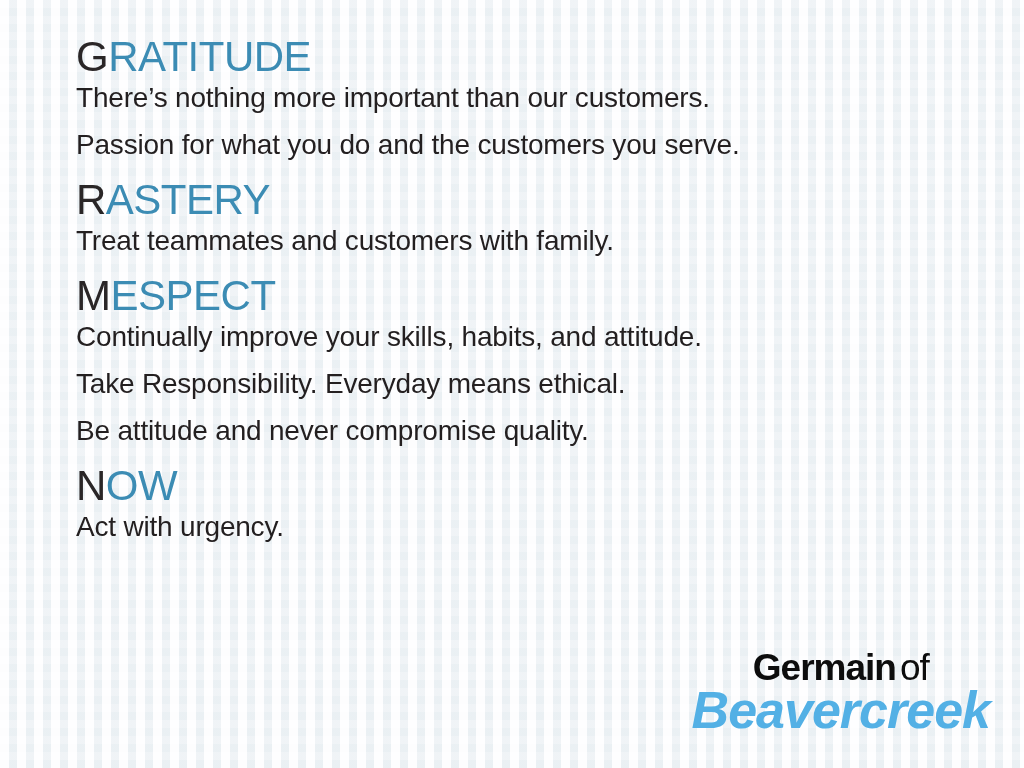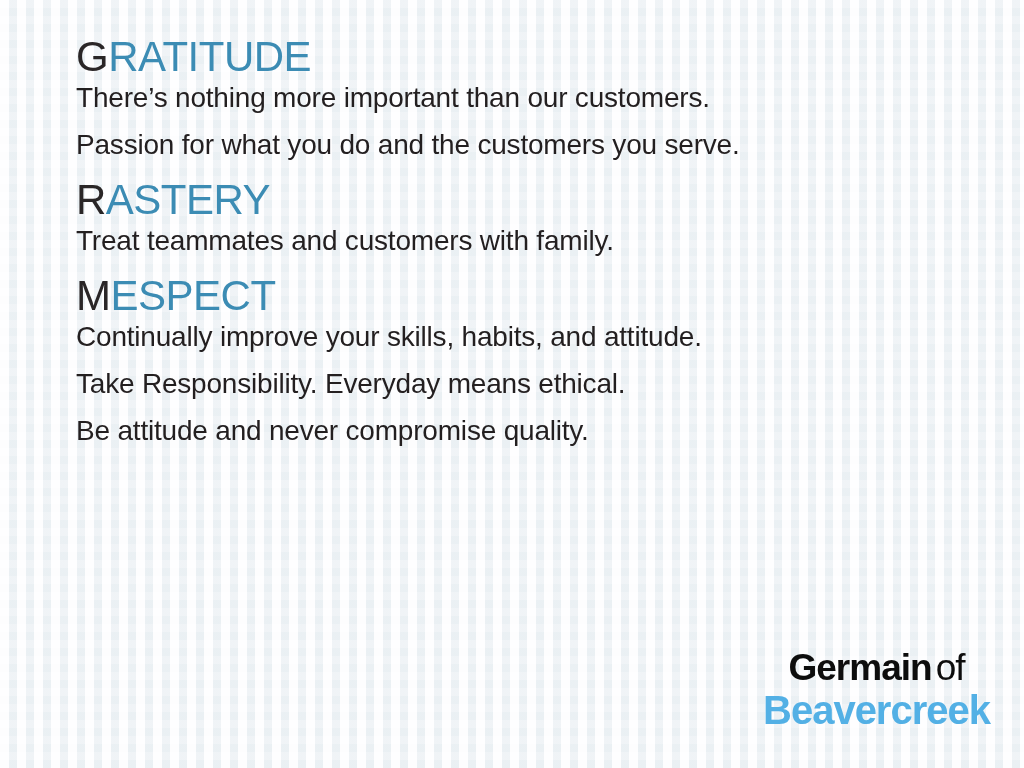--- a/index.html
+++ b/index.html
@@ -102,25 +102,26 @@
   }
 
   .logo-of {
     font-weight: normal;
     margin-left: 4px;
   }
 
   .logo-line-2 {
     font-family: "Liberation Sans", sans-serif;
     font-weight: bold;
-    font-size: 40px;
+    font-size: 52px;
     line-height: 44px;
     letter-spacing: -1px;
     color: #53b0e5;
     white-space: nowrap;
+    font-style: italic;
   }
 </style>
 </head>
 <body>
 
 <div id="poster">
 
   <div id="values-list">
 
     <div class="value-block">
@@ -143,20 +144,24 @@
     </div>
 
     <div class="value-block">
       <div class="value-desc">Take Responsibility. Everyday means ethical.</div>
     </div>
 
     <div class="value-block">
       <div class="value-desc">Be attitude and never compromise quality.</div>
     </div>
 
+    <div class="value-block">
+      <div class="value-heading"><span class="first-letter">N</span><span>OW</span></div>
+      <div class="value-desc">Act with urgency.</div>
+    </div>
 
   </div>
 
   <div id="logo">
     <div class="logo-line-1"><span class="logo-name">Germain</span><span class="logo-of">of</span></div>
     <div class="logo-line-2">Beavercreek</div>
   </div>
 
 </div>
 

